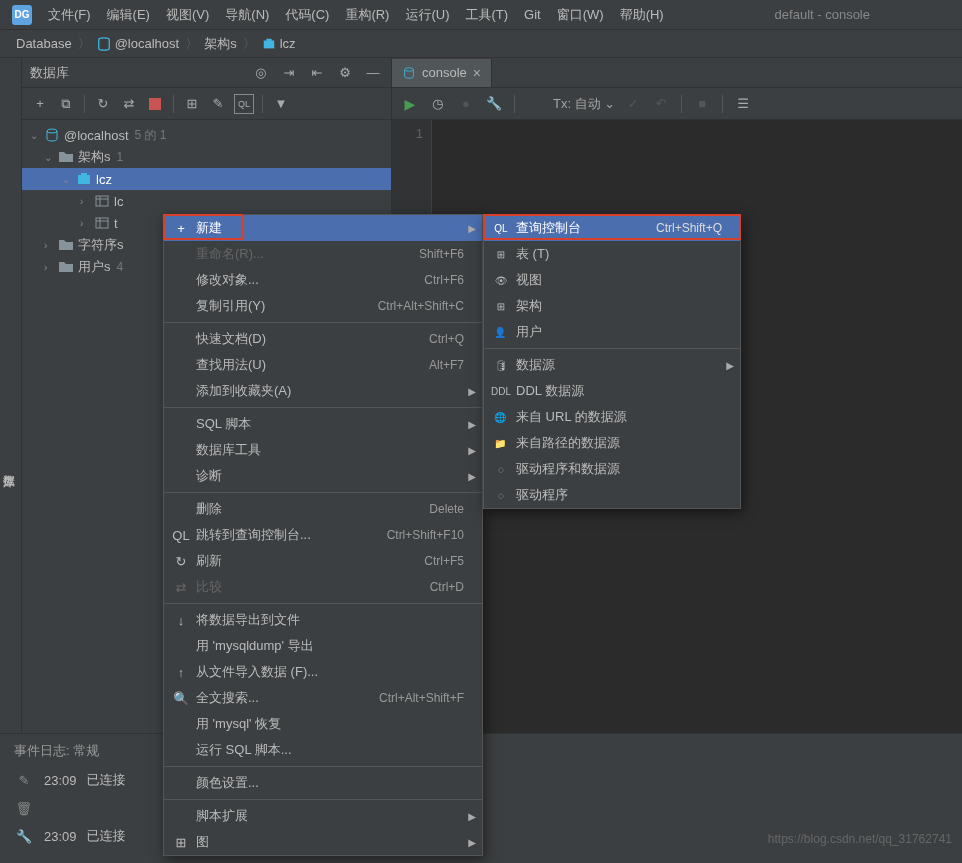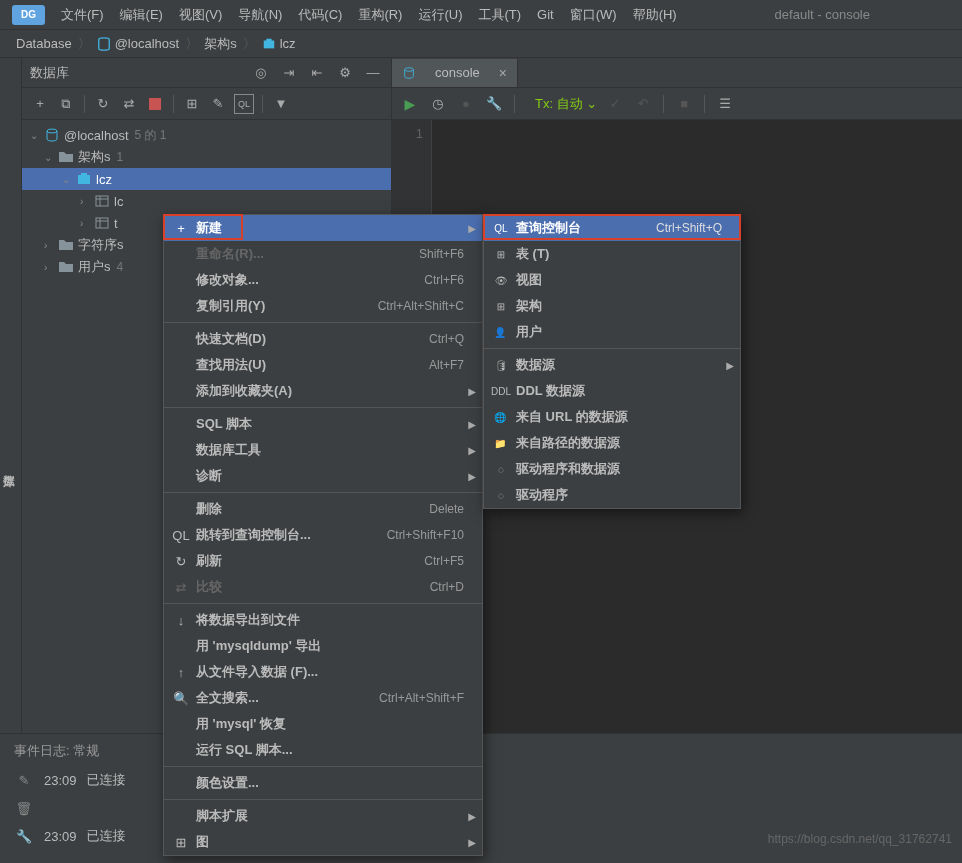--- a/index.html
+++ b/index.html
@@ -1,18 +1,18 @@
 <!DOCTYPE html>
 <html><head>
 <meta charset="utf-8">
 <style>
 * { margin: 0; padding: 0; box-sizing: border-box; font-family: "Microsoft YaHei", "Segoe UI", sans-serif; font-size: 13px; }
 body { background: #3c3f41; color: #bbbbbb; width: 962px; height: 863px; overflow: hidden; position: relative; }
 .menubar { display: flex; align-items: center; height: 30px; background: #3c3f41; border-bottom: 1px solid #323232; padding: 0 4px; }
-.app-icon { width: 33px; height: 20px; background: #5fa3e0; border-radius: 3px; margin: 0 8px; display: flex; align-items: center; justify-content: center; color: #fff; font-size: 10px; font-weight: bold; }
+.app-icon { width: 20px; height: 20px; background: #5fa3e0; border-radius: 3px; margin: 0 8px; display: flex; align-items: center; justify-content: center; color: #fff; font-size: 10px; font-weight: bold; }
 .menu-item { padding: 4px 8px; cursor: pointer; }
 .app-title { margin-left: auto; margin-right: 88px; color: #888; }
 .breadcrumb { display: flex; align-items: center; height: 28px; padding: 0 12px; background: #3c3f41; border-bottom: 1px solid #323232; }
 .crumb { color: #bbb; padding: 0 4px; cursor: pointer; }
 .crumb-sep { color: #666; padding: 0 2px; }
 .crumb-icon { width: 14px; height: 14px; margin-right: 4px; display: inline-block; vertical-align: middle; }
 .workspace { display: flex; height: calc(100% - 58px); }
 .side-tab { width: 22px; background: #3c3f41; border-right: 1px solid #323232; writing-mode: vertical-lr; text-align: center; padding-top: 8px; font-size: 12px; }
 .db-panel { width: 370px; background: #3c3f41; border-right: 1px solid #323232; display: flex; flex-direction: column; }
 .panel-header { display: flex; align-items: center; justify-content: space-between; height: 30px; background: #3c3f41; border-bottom: 1px solid #323232; padding: 0 8px; }
@@ -30,33 +30,33 @@
 .node-label { white-space: nowrap; }
 .node-count { color: #777; margin-left: 6px; font-size: 12px; }
 .indent-1 { padding-left: 22px; }
 .indent-2 { padding-left: 40px; }
 .indent-3 { padding-left: 58px; }
 .folder-icon { fill: #87939a; }
 .db-icon { fill: #40b6e0; }
 .table-icon { fill: #87939a; }
 .editor-area { flex: 1; display: flex; flex-direction: column; background: #2b2b2b; }
 .tabs { display: flex; align-items: center; height: 30px; background: #3c3f41; border-bottom: 1px solid #323232; }
-.tab { display: flex; align-items: center; height: 28px; padding: 0 10px; background: #515658; border-right: 1px solid #323232; cursor: pointer; gap: 19px; }
+.tab { display: flex; align-items: center; height: 28px; padding: 0 10px; background: #515658; border-right: 1px solid #323232; cursor: pointer; gap: 6px; }
 .tab-close { color: #aaa; font-size: 14px; }
 .editor-toolbar { display: flex; align-items: center; height: 32px; padding: 0 8px; background: #3c3f41; border-bottom: 1px solid #323232; gap: 8px; }
 .play-icon { color: #499c54; font-size: 14px; }
-.tx-label { color: #84cc16; margin-left: 10px; }
+.tx-label { color: #a3a3a3; margin-left: 28px; }
 .gutter { width: 40px; background: #313335; border-right: 1px solid #404040; color: #606366; text-align: right; padding: 6px 8px 0 0; }
 .editor-body { display: flex; flex: 1; }
 .context-menu { position: absolute; background: #3c3f41; border: 1px solid #555; box-shadow: 2px 4px 12px rgba(0,0,0,0.5); z-index: 100; }
 .ctx-item { display: flex; align-items: center; height: 26px; padding: 0 18px 0 8px; cursor: pointer; position: relative; }
 .ctx-item.highlighted { background: #4b6eaf; color: #fff; }
 .ctx-item.disabled { color: #666; }
 .ctx-icon { width: 18px; height: 16px; margin-right: 6px; display: flex; align-items: center; justify-content: center; }
-.ctx-label { flex: 1; font-weight: bold; }
+.ctx-label { flex: 1; }
 .ctx-shortcut { color: #999; margin-left: 30px; font-size: 12px; }
 .ctx-item.highlighted .ctx-shortcut { color: #ddd; }
 .ctx-arrow { position: absolute; right: 6px; font-size: 10px; color: #aaa; }
 .ctx-sep { height: 1px; background: #555; margin: 3px 0; }
 .red-box { position: absolute; border: 2px solid #d9402a; pointer-events: none; z-index: 200; }
 .event-log { position: absolute; bottom: 0; left: 0; right: 0; height: 130px; background: #3c3f41; border-top: 1px solid #323232; padding: 8px 14px; }
 .log-header { color: #999; margin-bottom: 6px; }
 .log-row { display: flex; align-items: center; gap: 10px; height: 28px; color: #bbb; }
 .log-icon { width: 20px; text-align: center; color: #888; }
 .watermark { position: absolute; bottom: 17px; right: 10px; color: #666; font-size: 12px; z-index: 300; }

